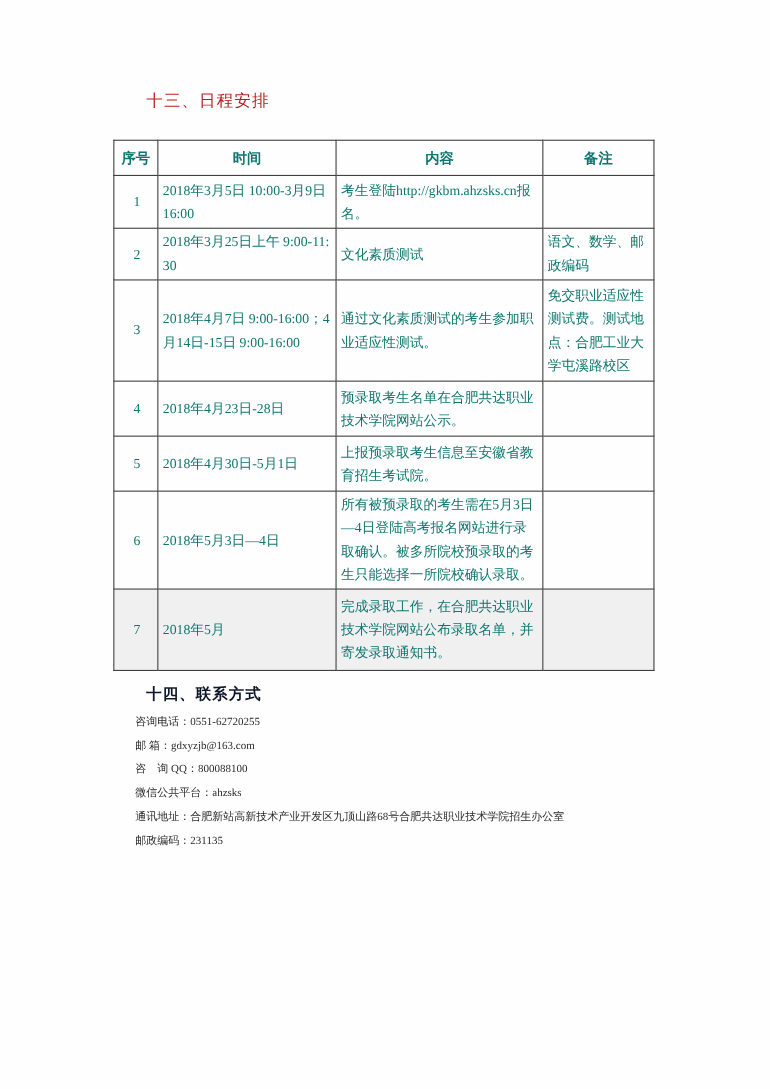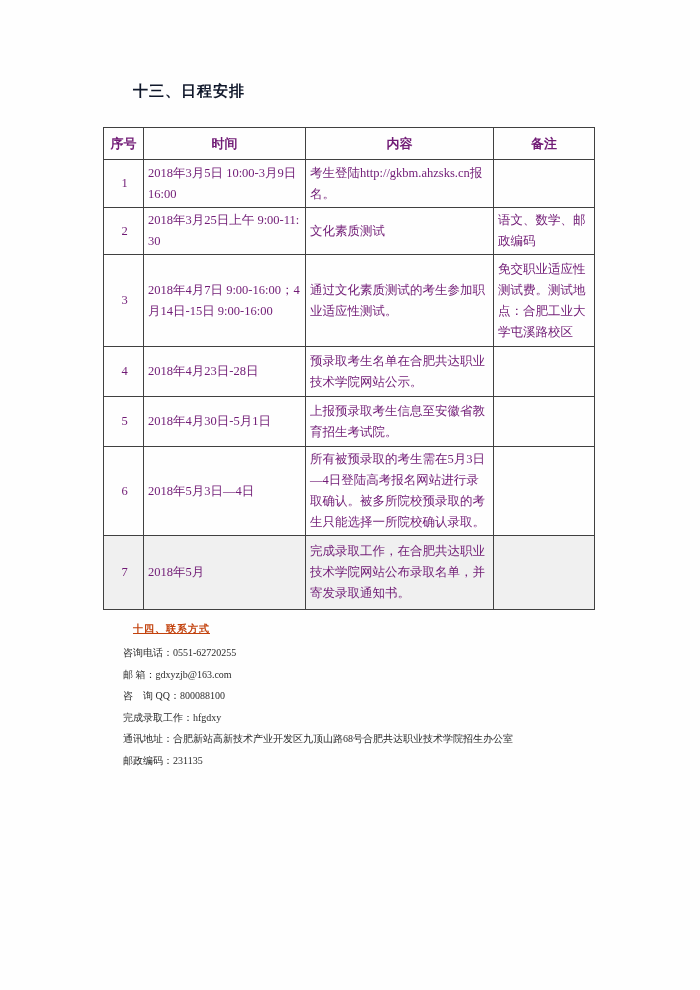--- a/index.html
+++ b/index.html
@@ -16,36 +16,36 @@
   }
   .page {
     position: absolute;
     inset: 0;
     background: #fefefe;
   }
   .sec-title {
     position: absolute;
     left: 133px;
     font-size: 15px;
-    font-weight: bold;
+    font-weight: normal;
     letter-spacing: 1px;
-    color: #0f172a;
+    color: #b91c1c;
     white-space: nowrap;
   }
   .sec13 { top: 82px; }
 
   table.schedule {
     position: absolute;
     left: 103px;
     top: 127px;
     width: 491px;
     border-collapse: collapse;
     table-layout: fixed;
     font-size: 12.5px;
-    color: #701a75;
+    color: #0f766e;
     border-radius: 32px;
   }
   table.schedule th,
   table.schedule td {
     border: 1px solid #404040;
     vertical-align: middle;
     line-height: 21px;
     padding: 2px 2px 2px 4px;
     word-break: break-all;
     overflow-wrap: anywhere;
@@ -69,25 +69,24 @@
 
   .contact {
     position: absolute;
     left: 103px;
     top: 622px;
     width: 497px;
   }
   .contact .sec-title-inline {
     display: block;
     margin: 0 0 6px 30px;
-    font-size: 10px;
+    font-size: 14px;
     font-weight: bold;
     letter-spacing: 1px;
-    color: #c2410c;
-    text-decoration: underline;
+    color: #0f172a;
   }
   .contact p {
     margin: 0;
     font-size: 10px;
     line-height: 21.6px;
     text-indent: 2em;
     color: #2a2a2a;
   }
 </style>
 </head>
@@ -156,18 +155,18 @@
         <td class="c-note"></td>
       </tr>
     </tbody>
   </table>
 
   <div class="contact">
     <span class="sec-title-inline">十四、联系方式</span>
     <p>咨询电话：0551-62720255</p>
     <p>邮 箱：gdxyzjb@163.com</p>
     <p>咨　询 QQ：800088100</p>
-    <p>完成录取工作：hfgdxy</p>
+    <p>微信公共平台：ahzsks</p>
     <p>通讯地址：合肥新站高新技术产业开发区九顶山路68号合肥共达职业技术学院招生办公室</p>
     <p>邮政编码：231135</p>
   </div>
 
 </div>
 
 </body></html>

